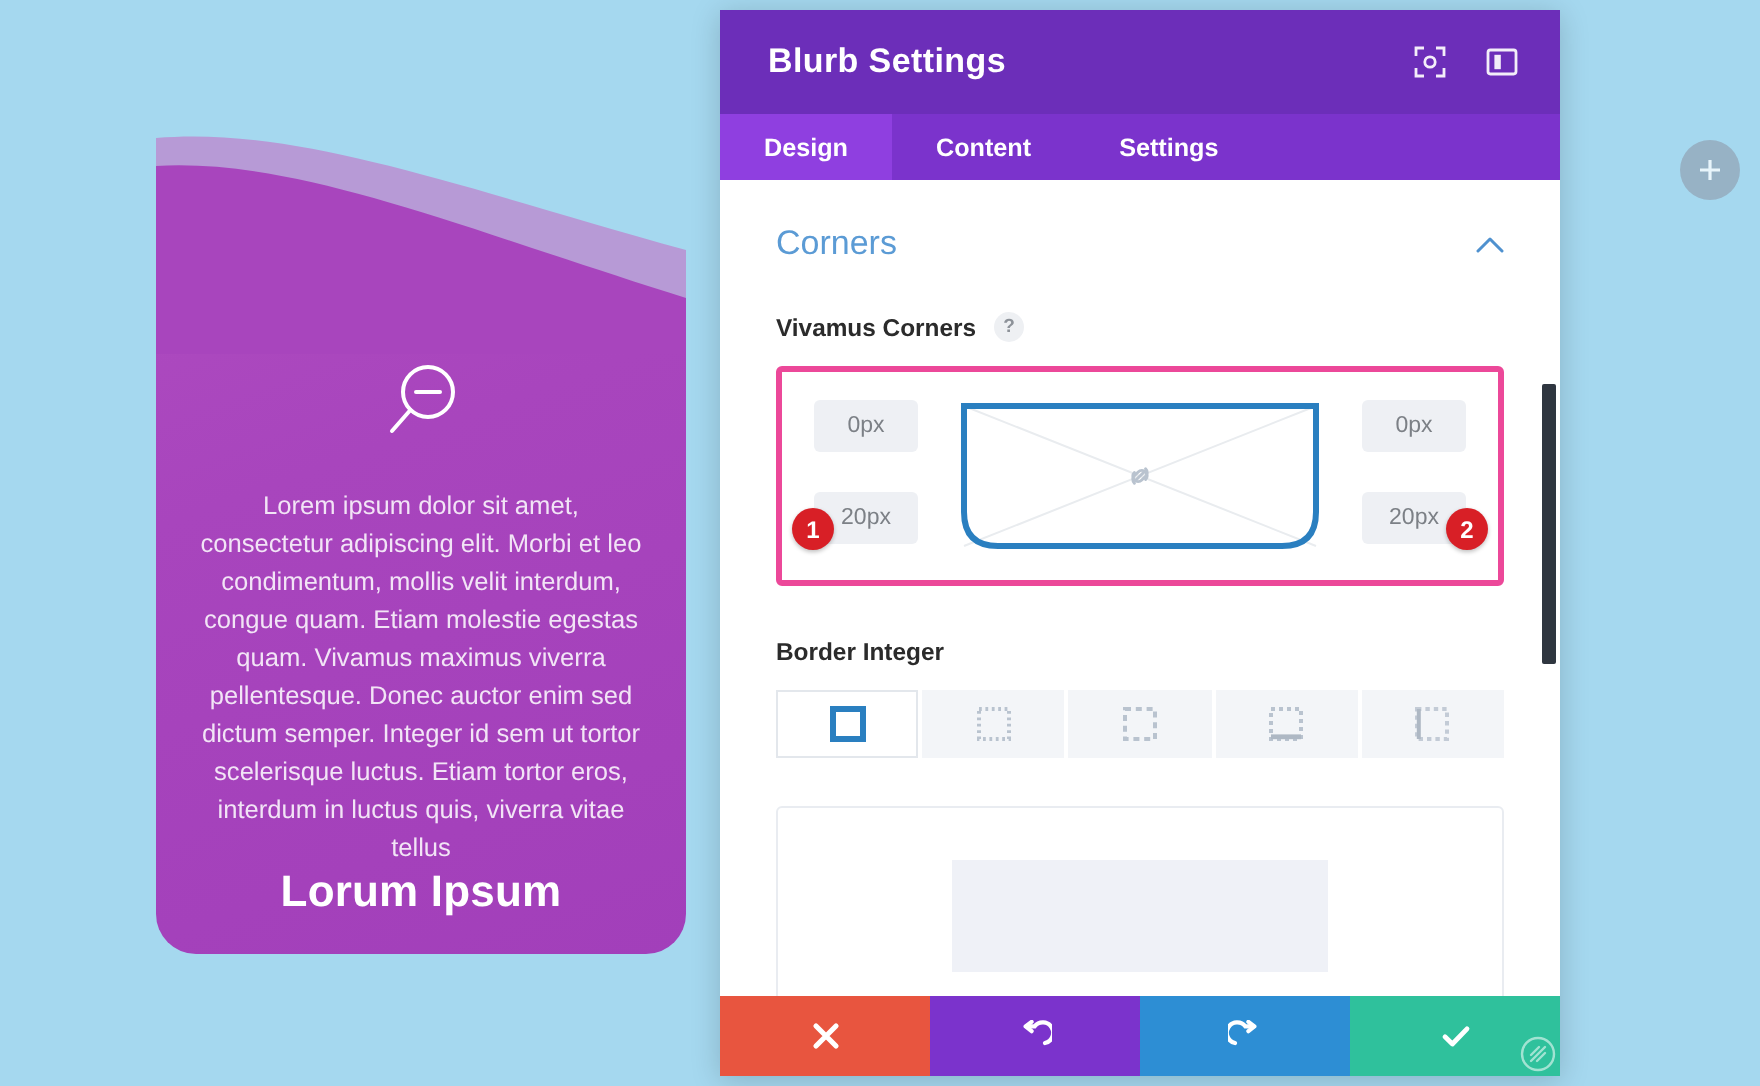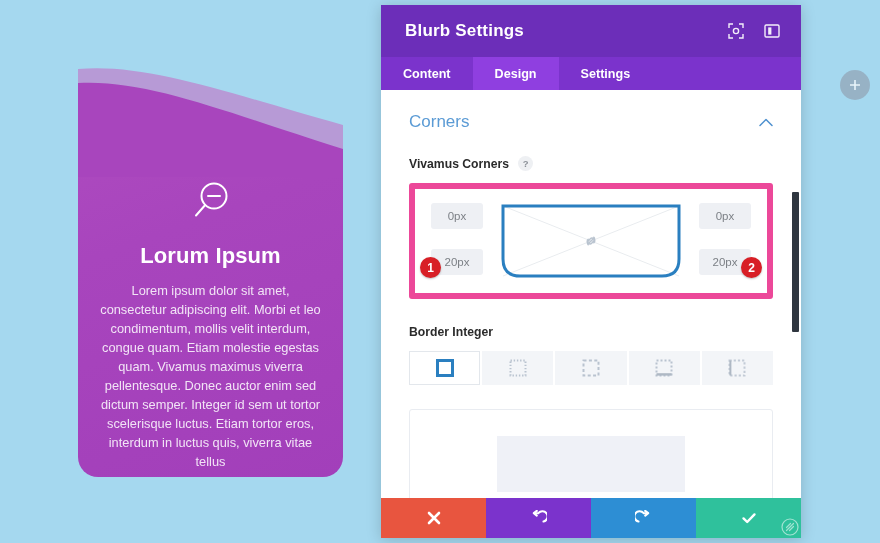--- a/index.html
+++ b/index.html
@@ -39,21 +39,21 @@
   }
   #blurb-body {
     color: #f2e4f6;
     font-size: 12.8px;
     line-height: 19px;
   }
 
   
   #settings-panel {
     position: absolute;
-    left: 381px; top: 5px;
+    left: 360px; top: 5px;
     width: 420px; height: 533px;
     background: #ffffff;
     box-shadow: 0 2px 14px rgba(0,0,0,.18);
     display: flex; flex-direction: column;
     overflow: hidden;
   }
   #panel-header {
     height: 52px; flex: 0 0 52px;
     background: #6c2eb9;
     display: flex; align-items: center;
@@ -106,21 +106,21 @@
   .help-badge {
     width: 15px; height: 15px; border-radius: 50%;
     background: #eef0f3; color: #8d9299;
     font-size: 9.5px; font-weight: bold;
     display: inline-flex; align-items: center; justify-content: center;
     margin-left: 9px; cursor: pointer;
   }
 
   
   #corners-box {
-    border: 6px solid #ec4899;
+    border: 3px solid #ec4899;
     border-radius: 3px;
     padding: 14px 16px;
     position: relative;
     display: grid;
     grid-template-columns: auto 1fr auto;
     grid-template-rows: auto auto;
     row-gap: 16px;
     align-items: start;
     margin-bottom: 26px;
   }
@@ -269,22 +269,22 @@
     </div>
 
     <div id="blurb-inner">
       <div id="blurb-icon">
         <svg width="48" height="48" viewBox="0 0 48 48" xmlns="http://www.w3.org/2000/svg">
           <circle cx="27" cy="19" r="12.5" fill="none" stroke="#ffffff" stroke-width="2"></circle>
           <line x1="21" y1="19" x2="33" y2="19" stroke="#ffffff" stroke-width="2" stroke-linecap="round"></line>
           <line x1="18.2" y1="28" x2="9" y2="38.5" stroke="#ffffff" stroke-width="2" stroke-linecap="round"></line>
         </svg>
       </div>
+      <div id="blurb-body">Lorem ipsum dolor sit amet, consectetur adipiscing elit. Morbi et leo condimentum, mollis velit interdum, congue quam. Etiam molestie egestas quam. Vivamus maximus viverra pellentesque. Donec auctor enim sed dictum semper. Integer id sem ut tortor scelerisque luctus. Etiam tortor eros, interdum in luctus quis, viverra vitae tellus</div>
       <div id="blurb-title">Lorum Ipsum</div>
-      <div id="blurb-body">Lorem ipsum dolor sit amet, consectetur adipiscing elit. Morbi et leo condimentum, mollis velit interdum, congue quam. Etiam molestie egestas quam. Vivamus maximus viverra pellentesque. Donec auctor enim sed dictum semper. Integer id sem ut tortor scelerisque luctus. Etiam tortor eros, interdum in luctus quis, viverra vitae tellus</div>
     </div>
   </div>
 
   <div id="float-circle">
     <svg width="16" height="16" viewBox="0 0 16 16" xmlns="http://www.w3.org/2000/svg">
       <line x1="8" y1="3" x2="8" y2="13" stroke="#ffffff" stroke-width="1.6"></line>
       <line x1="3" y1="8" x2="13" y2="8" stroke="#ffffff" stroke-width="1.6"></line>
     </svg>
   </div>
 
@@ -302,22 +302,22 @@
 
       <div class="hdr-icon">
         <svg width="16" height="16" viewBox="0 0 16 16" xmlns="http://www.w3.org/2000/svg">
           <rect x="1" y="2" width="14" height="12" rx="1.2" fill="none" stroke="#ffffff" stroke-width="1.4"></rect>
           <rect x="4.2" y="4.4" width="3.2" height="7.2" fill="#ffffff"></rect>
         </svg>
       </div>
     </div>
 
     <div id="tab-bar">
+      <div class="tab active">Design</div>
       <div class="tab">Content</div>
-      <div class="tab active">Design</div>
       <div class="tab">Settings</div>
     </div>
 
     <div id="panel-scroll">
       <div id="panel-content">
 
         <div id="section-header">
           <div id="section-title">Corners</div>
           <div id="section-chevron">
             <svg width="14" height="9" viewBox="0 0 14 9" xmlns="http://www.w3.org/2000/svg">

